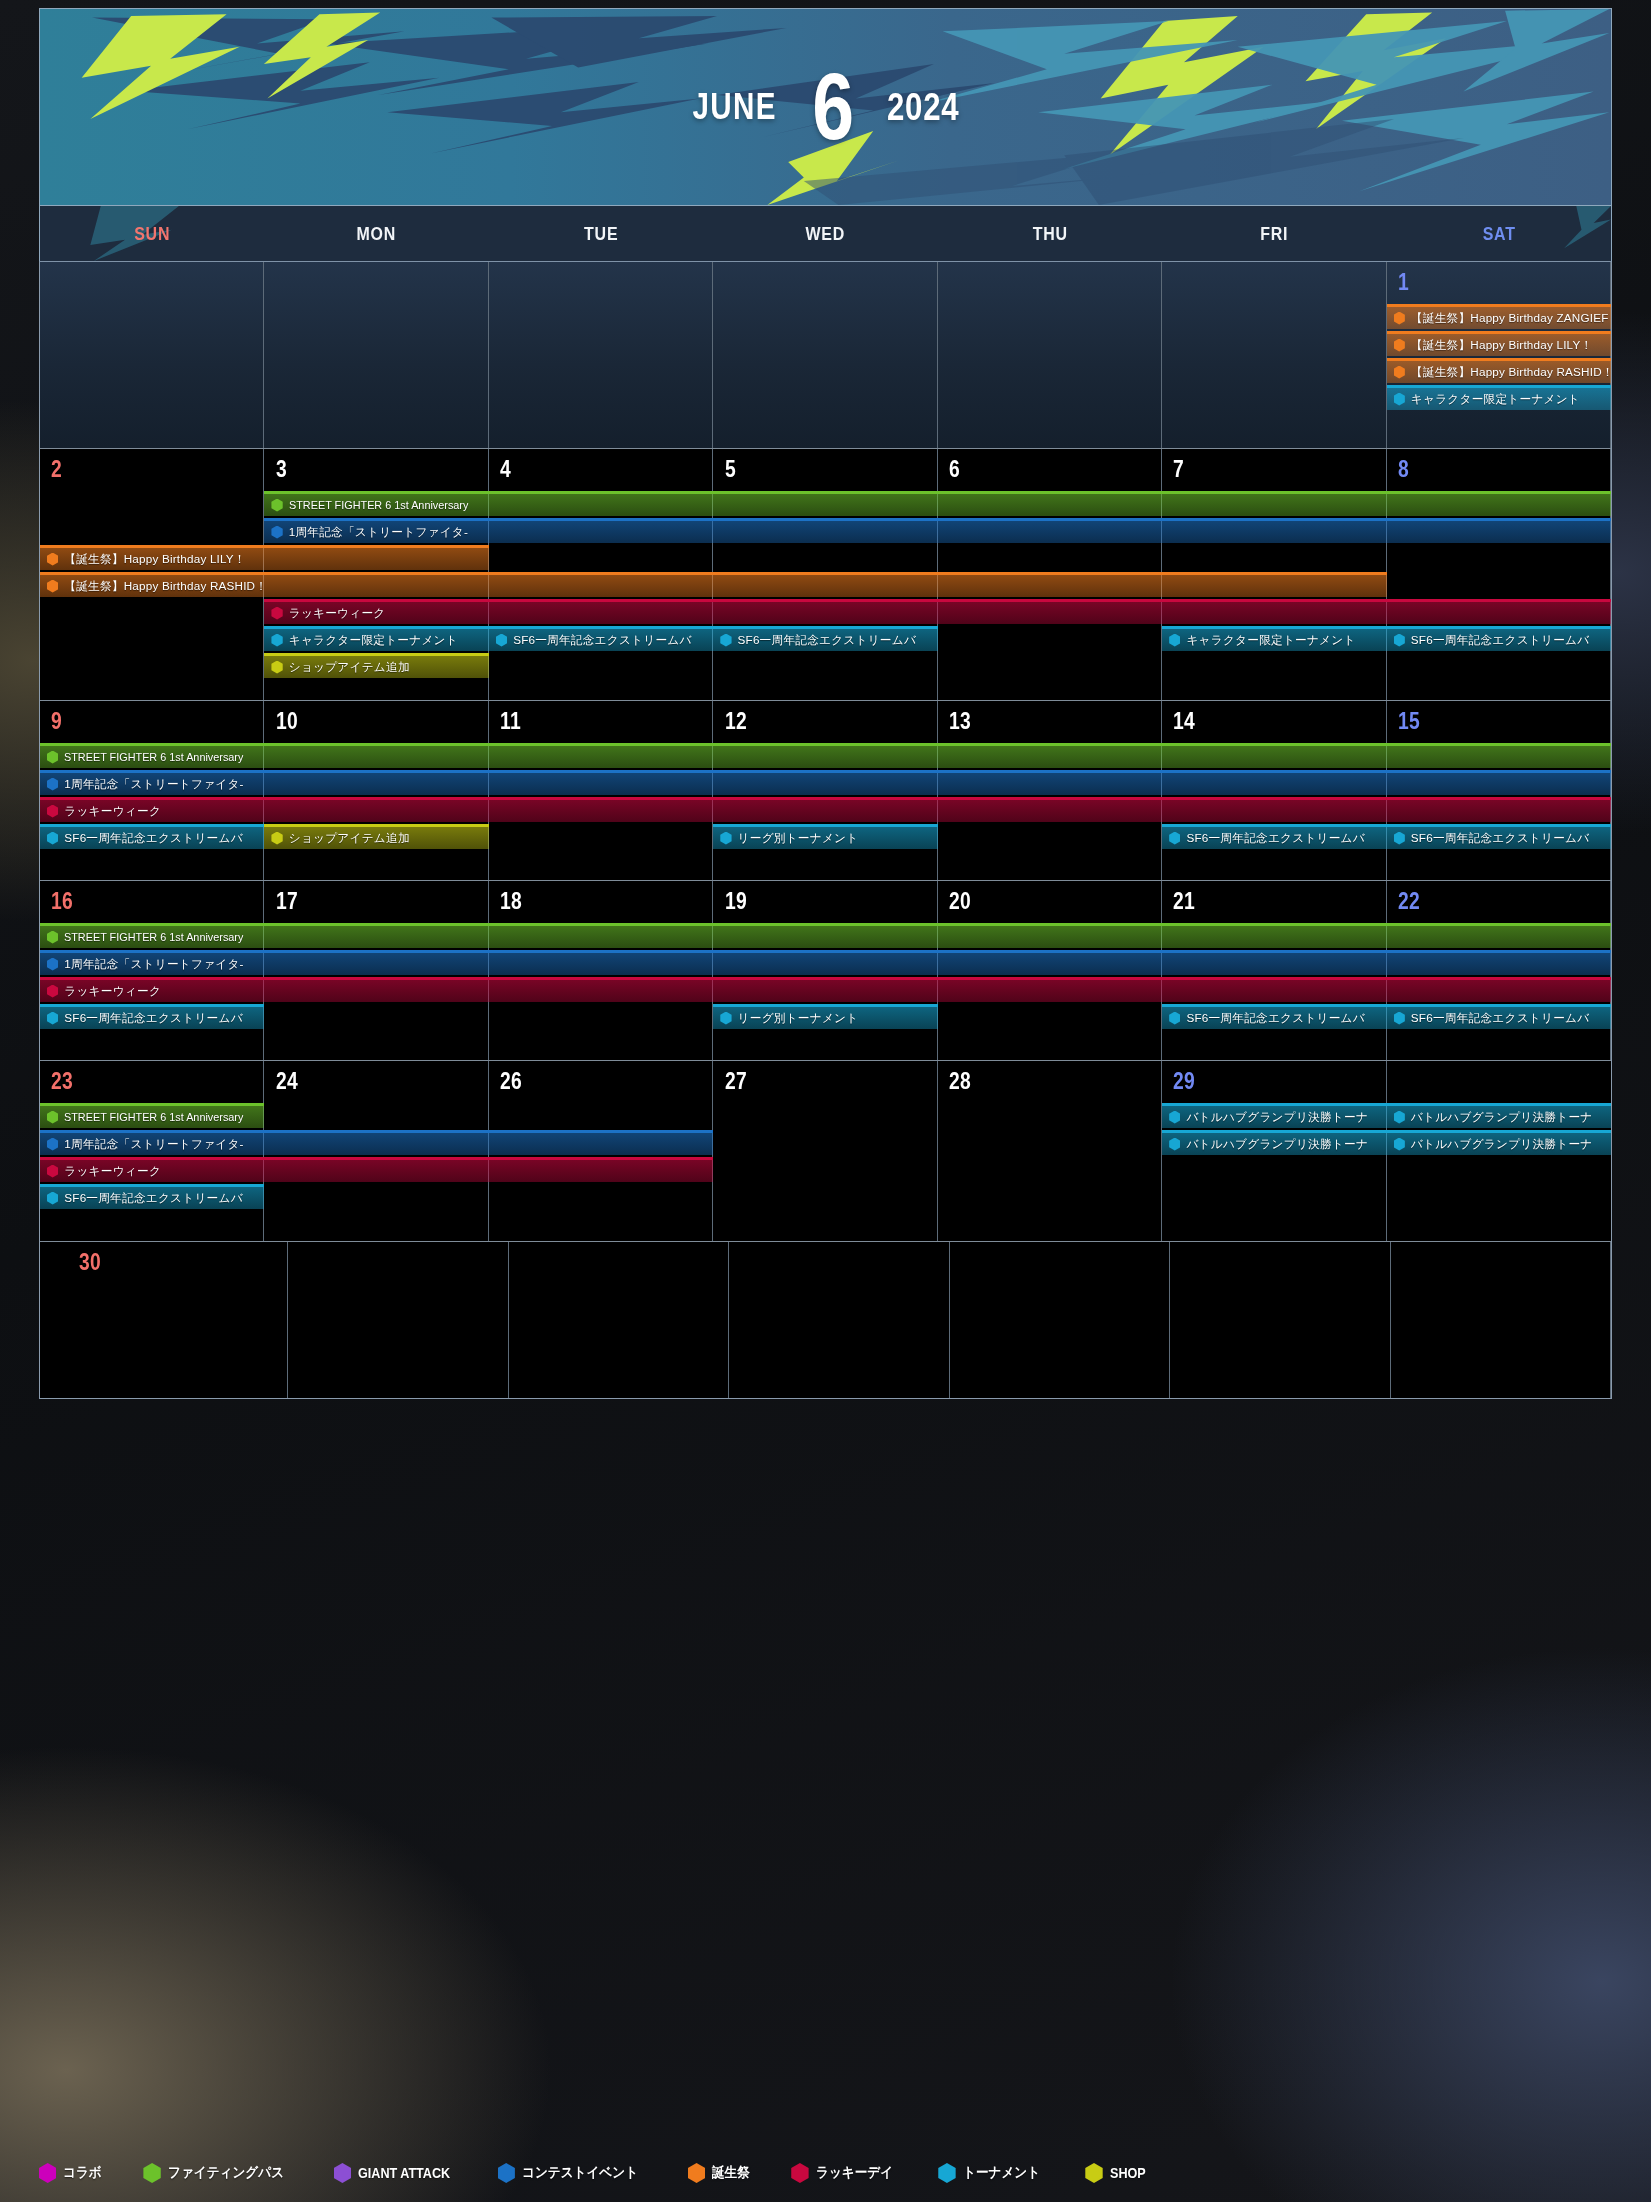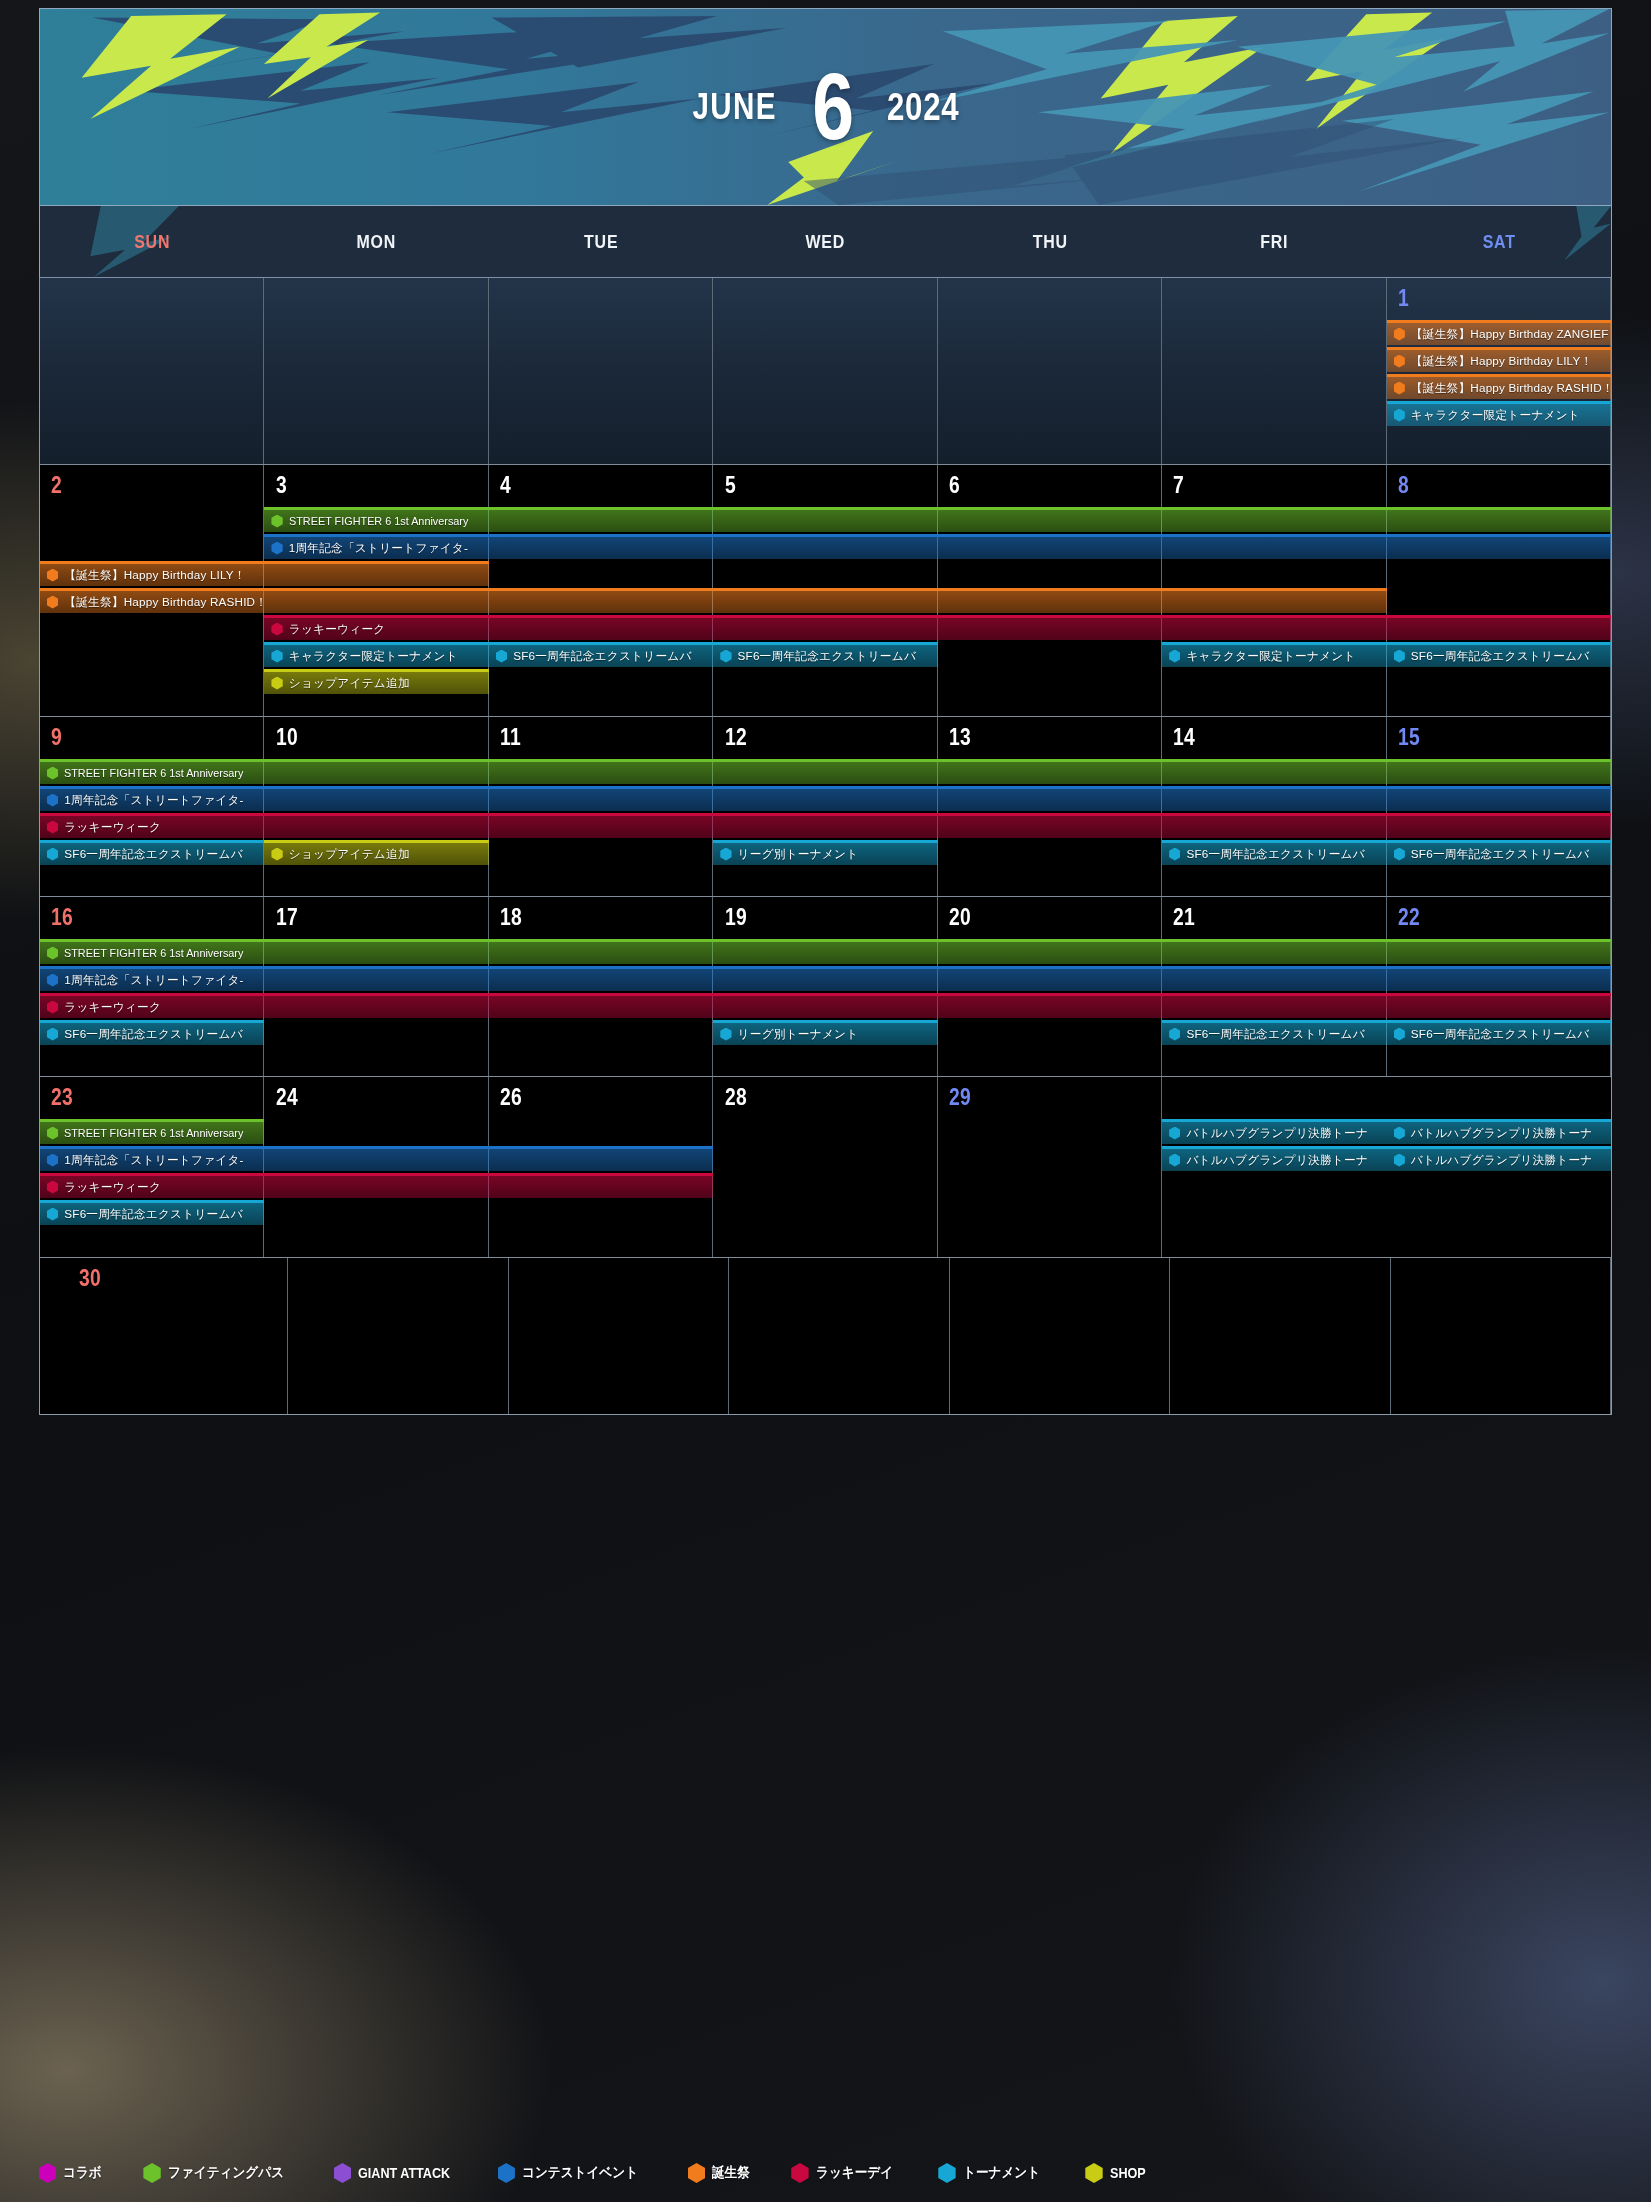--- a/index.html
+++ b/index.html
@@ -41,21 +41,21 @@
     color: #ffffff;
     text-shadow: 0 1.7px 6px rgba(0,0,0,.35);
   }
   .t-month { font-size: 37px; font-weight: bold; letter-spacing: 1.7px; transform: scaleX(.80); transform-origin: center; }
   .t-num   { font-size: 94px; font-weight: bold; line-height: .88; transform: scaleX(.80); transform-origin: center; }
   .t-year  { font-size: 39px; font-weight: bold; letter-spacing: 0.9px; transform: scaleX(.80); transform-origin: center; }
 
   
   .dow-strip {
     position: relative;
-    height: 72px;
+    height: 56px;
     background: #1e2c3e;
     border-left: 0.9px solid #8fa8bd;
     border-right: 0.9px solid #8fa8bd;
     border-bottom: 0.9px solid #7f93a8;
     display: grid;
     grid-template-columns: repeat(7, 1fr);
     overflow: hidden;
   }
   .dow-strip svg.dowdec { position: absolute; inset: 0; width: 100%; height: 100%; }
   .dow {
@@ -436,20 +436,23 @@
         <div class="daycell">
           <div class="daynum sun">23</div>
         </div>
         <div class="daycell">
           <div class="daynum ">24</div>
         </div>
         <div class="daycell">
           <div class="daynum ">26</div>
         </div>
         <div class="daycell">
+          <div class="daynum ">27</div>
+        </div>
+        <div class="daycell">
           <div class="daynum ">28</div>
         </div>
         <div class="daycell">
           <div class="daynum sat">29</div>
         </div>
         <div class="barlayer">
           <div class="bar en" style="left: 0%; width: 14.2857%; top: 0px; border-top-color: rgb(108, 194, 43); background: linear-gradient(rgba(108, 194, 43, 0.6) 0%, rgba(108, 194, 43, 0.4) 100%);">
             <span class="hex" style="background: rgb(108, 194, 43);"></span>
             <span class="lbl">STREET FIGHTER 6 1st Anniversary</span>
           </div>

